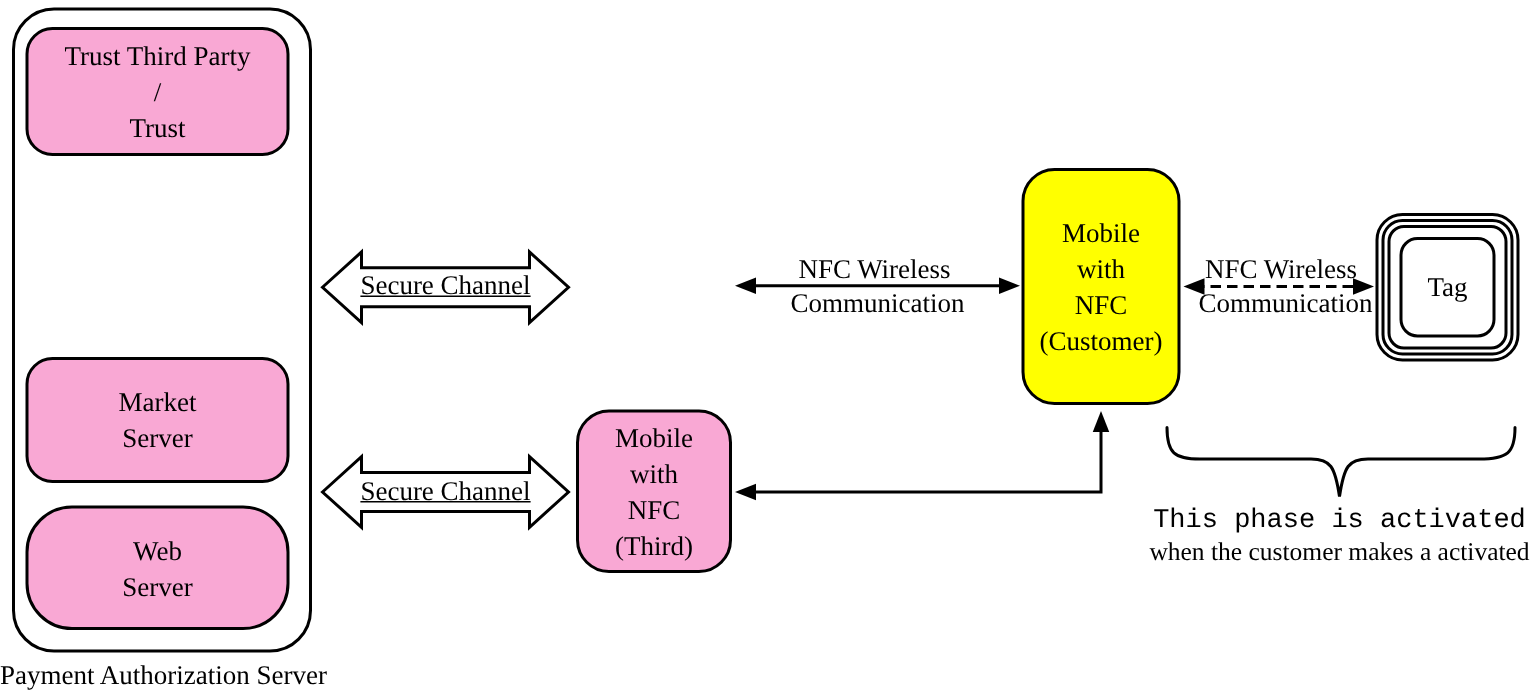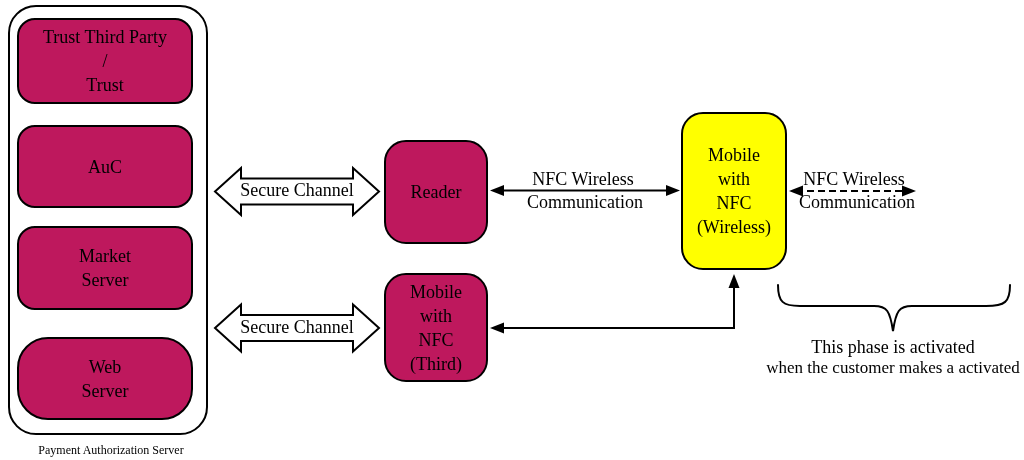--- a/index.html
+++ b/index.html
@@ -2,36 +2,36 @@
 <html><head>
 <meta charset="utf-8">
 <style>
   html,body{margin:0;padding:0;background:#fff;}
   .canvas{
     position:relative;width:1024px;height:460px;background:#FFFFFF;
     font-family:"Liberation Serif","DejaVu Serif",serif;color:#000;overflow:hidden;
   }
   svg.overlay{position:absolute;left:0;top:0;width:1024px;height:460px;pointer-events:none;}
   .node{
-    position:absolute;border:2px solid #000;background:#be185d;border-radius:20px;
+    position:absolute;border:2px solid #000;background:#f9a8d4;border-radius:20px;
     display:flex;flex-direction:column;align-items:center;justify-content:center;
     text-align:center;font-size:18px;line-height:24px;box-sizing:border-box;
   }
   .outer-container{
     position:absolute;left:8px;top:5px;width:200px;height:430px;
     border:2px solid #000;border-radius:28px;box-sizing:border-box;background:#fff;
   }
   .server-box{left:17px;width:176px;border-radius:18px;}
   .caption{
-    position:absolute;text-align:center;font-size:12px;white-space:nowrap;line-height:20px;
+    position:absolute;text-align:left;font-size:18px;white-space:nowrap;line-height:20px;
   }
   .lbl{
     position:absolute;text-align:center;font-size:18px;white-space:nowrap;line-height:21px;
   }
-  .underline{}
+  .underline{text-decoration:underline;}
   .customer{background:#FFFF00;}
   .tag-outer{
     position:absolute;left:917px;top:142px;width:96px;height:99px;
     border:2px solid #000;border-radius:18px;padding:2px;box-sizing:border-box;background:#fff;
   }
   .tag-ring1{
     width:100%;height:100%;border:2px solid #000;border-radius:14px;padding:2px;box-sizing:border-box;
   }
   .tag-ring2{
     width:100%;height:100%;border:2px solid #000;border-radius:11px;padding:6px;box-sizing:border-box;
@@ -68,61 +68,64 @@
   </svg>
 
   <div class="outer-container"></div>
 
   <div class="node server-box" style="top:18px;height:86px;">
     <span>Trust Third Party</span>
     <span>/</span>
     <span>Trust</span>
   </div>
 
-  <div class="node server-box" style="top:125px;height:83px;">
-    <span>AuC</span>
-  </div>
 
-  <div class="node server-box" style="top:226px;height:84px;">
+  <div class="node server-box" style="top:238px;height:84px;">
     <span>Market</span>
     <span>Server</span>
   </div>
 
   <div class="node server-box" style="top:337px;height:83px;border-radius:31px;">
     <span>Web</span>
     <span>Server</span>
   </div>
 
   <div class="caption" style="left:0;top:440px;width:222px;">Payment Authorization Server</div>
 
-  <div class="node" style="left:384px;top:140px;width:104px;height:104px;border-radius:22px;">
-    <span>Reader</span>
-  </div>
 
   <div class="node" style="left:384px;top:273px;width:104px;height:109px;border-radius:22px;">
     <span>Mobile</span>
     <span>with</span>
     <span>NFC</span>
     <span>(Third)</span>
   </div>
 
   <div class="node customer" style="left:681px;top:112px;width:106px;height:158px;border-radius:22px;">
     <span>Mobile</span>
     <span>with</span>
     <span>NFC</span>
-    <span>(Wireless)</span>
+    <span>(Customer)</span>
   </div>
 
+  <div class="tag-outer">
+    <div class="tag-ring1">
+      <div class="tag-ring2">
+        <div class="tag-inner">
+          <span>Tag</span>
+        </div>
+      </div>
+    </div>
+  </div>
 
   <div class="lbl underline" style="left:221px;top:180px;width:152px;">Secure Channel</div>
   <div class="lbl underline" style="left:221px;top:317px;width:152px;">Secure Channel</div>
 
   <div class="lbl" style="left:503px;top:169px;width:160px;">NFC Wireless</div>
   <div class="lbl" style="left:505px;top:192px;width:160px;">Communication</div>
 
   <div class="lbl" style="left:774px;top:169px;width:160px;">NFC Wireless</div>
   <div class="lbl" style="left:777px;top:192px;width:160px;">Communication</div>
 
 
-  <div class="lbl" style="left:763px;top:337px;width:260px;">This phase is activated</div>
+  <div class="lbl" style="left:763px;top:337px;width:260px;font-family:Liberation Mono, monospace;">This phase is activated</div>
   <div class="lbl" style="left:761px;top:357px;width:264px;font-size:17px;">when the customer makes a activated</div>
 
 </div>
 
 </body></html>

